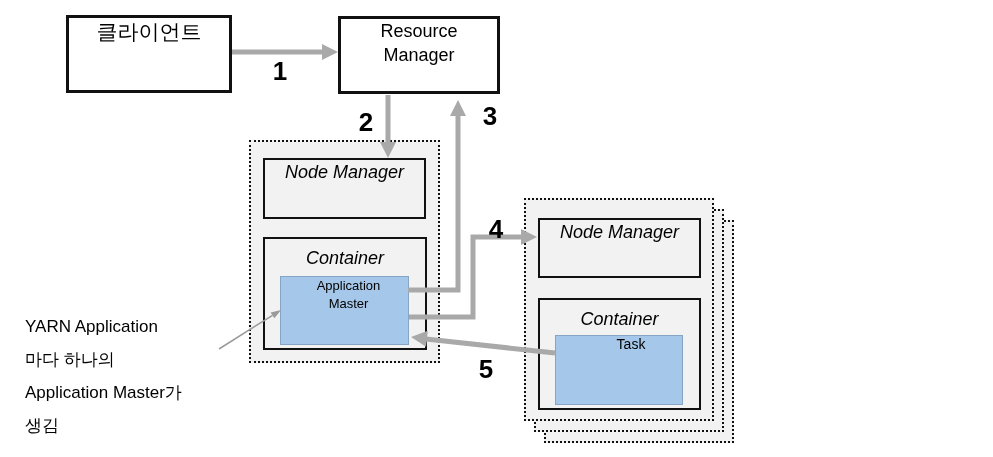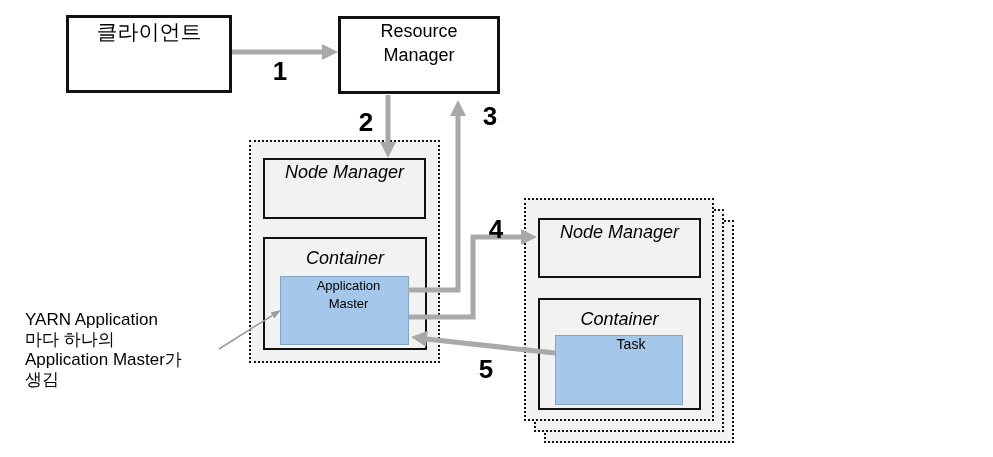--- a/index.html
+++ b/index.html
@@ -18,21 +18,21 @@
     font-family:"Liberation Sans","DejaVu Sans",sans-serif;color:var(--text);
     overflow:hidden;
   }
   .box{position:absolute;box-sizing:border-box;display:flex;align-items:flex-start;justify-content:center;text-align:center;}
   .solid{border:3px solid var(--box-border);background:var(--bg);}
   .inner{border:2px solid var(--box-border);background:transparent;font-style:italic;}
   .dotted{position:absolute;box-sizing:border-box;border:2px dotted var(--box-border);background:var(--cluster-fill);}
   .bluebox{border:1px solid var(--blue-border);background:var(--blue-fill);}
   .preline{white-space:pre-line;}
   .step{position:absolute;transform:translate(-50%,-50%);font-size:26px;font-weight:bold;line-height:1;}
-  .annotation{position:absolute;left:25px;top:310px;width:190px;font-size:17px;line-height:20px;}
+  .annotation{position:absolute;left:25px;top:310px;width:190px;font-size:17px;line-height:33px;}
   svg.arrows{position:absolute;left:0;top:0;pointer-events:none;}
   svg.arrows *{stroke-linejoin:miter;}
   .lbl-lg{font-size:21px;}
   .lbl-md{font-size:18px;line-height:24px;}
   .lbl-sm{font-size:13px;line-height:18px;padding-left:8px;}
   .lbl-task{font-size:14px;padding-left:24px;}
   .toplabel{align-items:flex-start;padding-top:7px;}
 </style>
 </head>
 <body>

